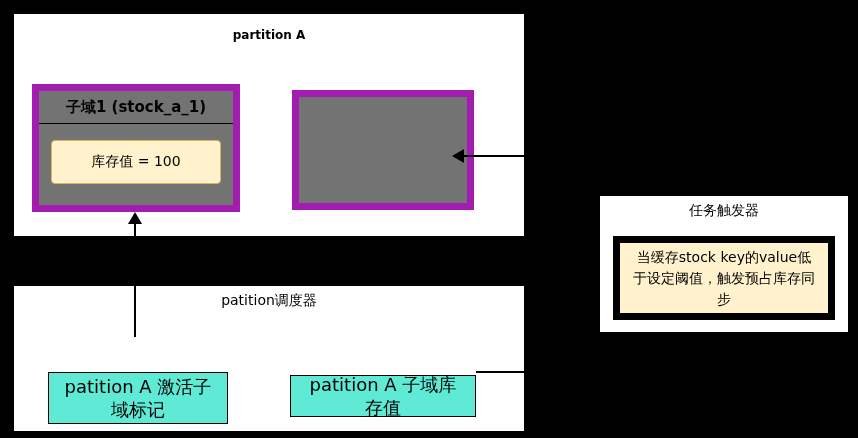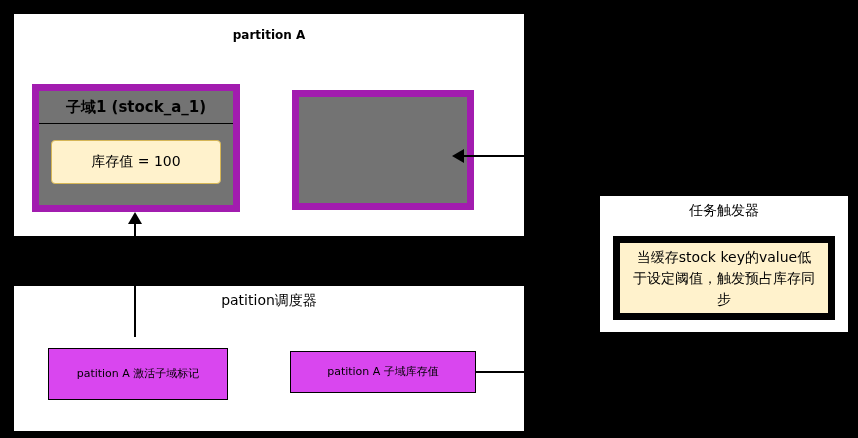--- a/index.html
+++ b/index.html
@@ -56,29 +56,30 @@
     background:#fff2cc;
     border:1px solid #d6b656;
   }
   .pill-gray {
     width:136px; height:40px;
     background:#f5f5f5;
     border:1px solid #666666;
   }
   .plainbox {
     position:absolute;
-    background:#d946ef;
+    background:#5eead4;
     border:1px solid #000000;
     display:flex;
     align-items:center;
     justify-content:center;
     text-align:center;
-    font-size:11px;
+    font-size:18px;
     line-height:1.3;
     padding:0 10px;
+    margin-top:24px;
   }
   .note-yellow {
     position:absolute;
     background:#fff2cc;
     border:7px solid #000000;
     display:flex;
     align-items:center;
     justify-content:center;
     text-align:center;
     font-size:14px;

